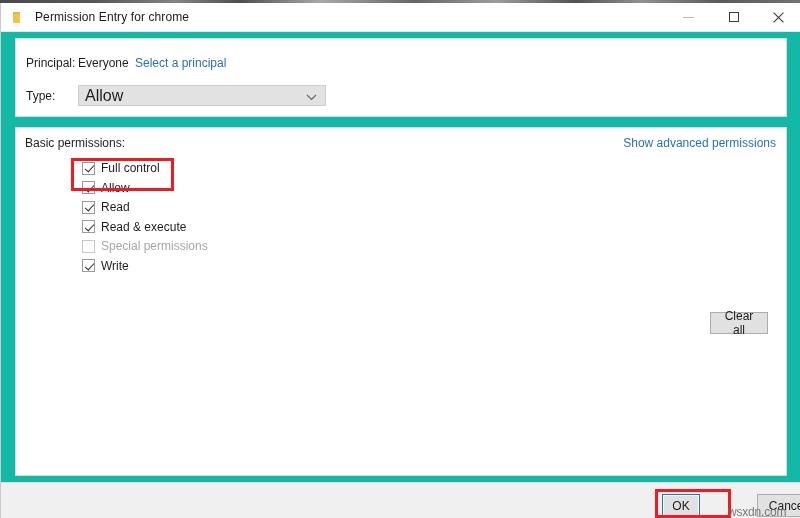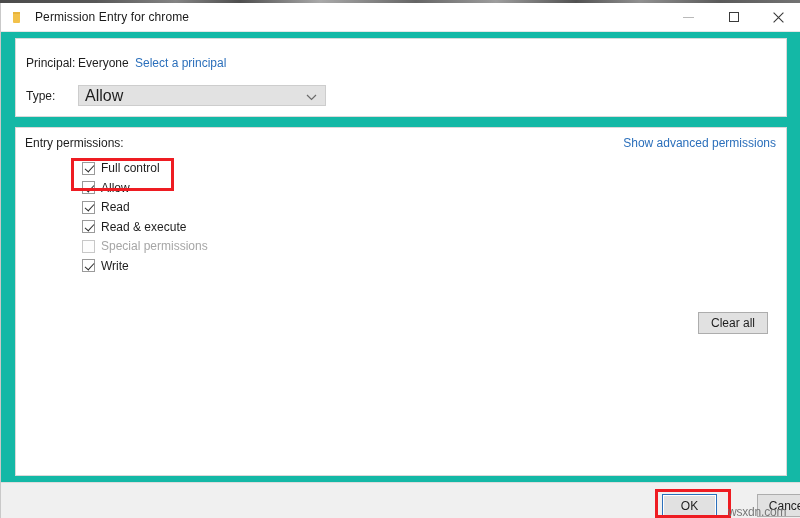--- a/index.html
+++ b/index.html
@@ -221,21 +221,21 @@
     color: #1d1d1d;
     margin-left: 6px;
     white-space: nowrap;
   }
   .perm-text.disabled { color: #a6a6a6; }
 
   
   .clear-all {
     position: absolute;
     right: 18px; top: 184px;
-    width: 70px; height: 22px;
+    width: 58px; height: 22px;
     background: #e1e1e1;
     border: 1px solid #adadad;
     box-sizing: border-box;
     font-size: 12px;
     color: #1d1d1d;
     display: flex;
     align-items: center;
     justify-content: center;
     cursor: default;
     font-family: "Liberation Sans", sans-serif;
@@ -266,21 +266,21 @@
     color: #1d1d1d;
     display: flex;
     align-items: center;
     justify-content: center;
     cursor: default;
     font-family: "Liberation Sans", sans-serif;
     padding: 0;
   }
   .btn-ok {
     left: 661px; top: 491px;
-    width: 55px;
+    width: 38px;
     border: 1px solid #2b6fbb;
     background: #e1e1e1;
     box-shadow: inset 0 0 0 1px #ffffff;
   }
   .btn-cancel {
     left: 756px; top: 491px;
     width: 61px;
   }
 
   
@@ -353,21 +353,21 @@
         <span class="cb-value">Allow</span>
         <span class="cb-arrow">
           <svg width="11" height="7" viewBox="0 0 11 7">
             <path d="M1,1 L5.5,5.5 L10,1" stroke="#6b6b6b" stroke-width="1.2" fill="none"></path>
           </svg>
         </span>
       </div>
     </div>
 
     <div class="groupbox group-main">
-      <div class="basic-label">Entry permissions:</div>
+      <div class="basic-label">Basic permissions:</div>
       <div class="adv-link">Show advanced permissions</div>
 
       <div class="perm-list">
 
         <div class="perm-row">
           <span class="cb checked"></span>
           <span class="perm-text">Full control</span>
         </div>
 
         <div class="perm-row">

